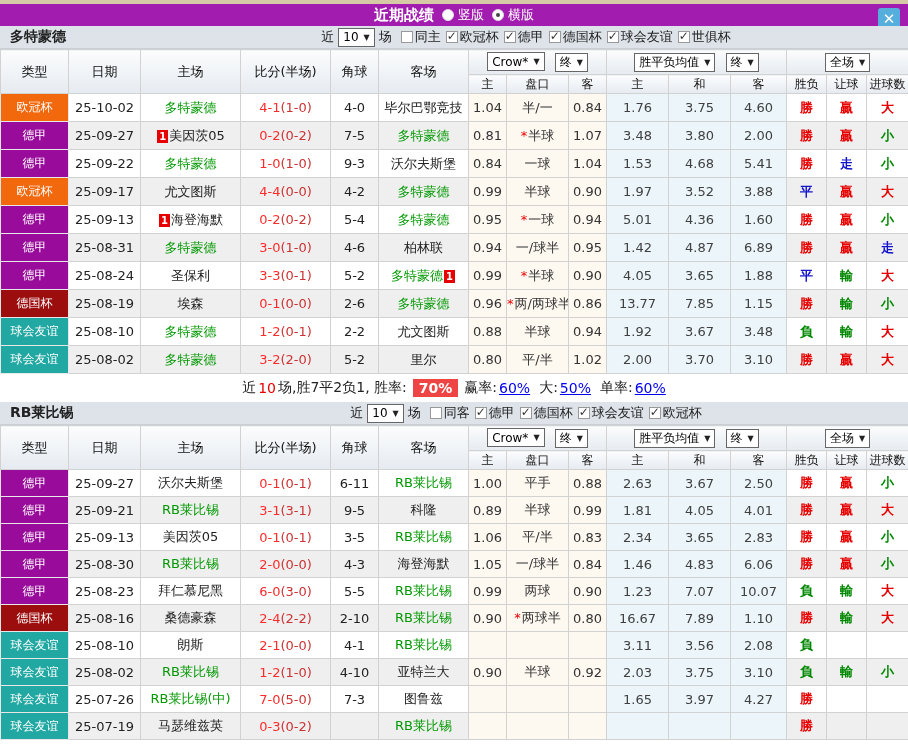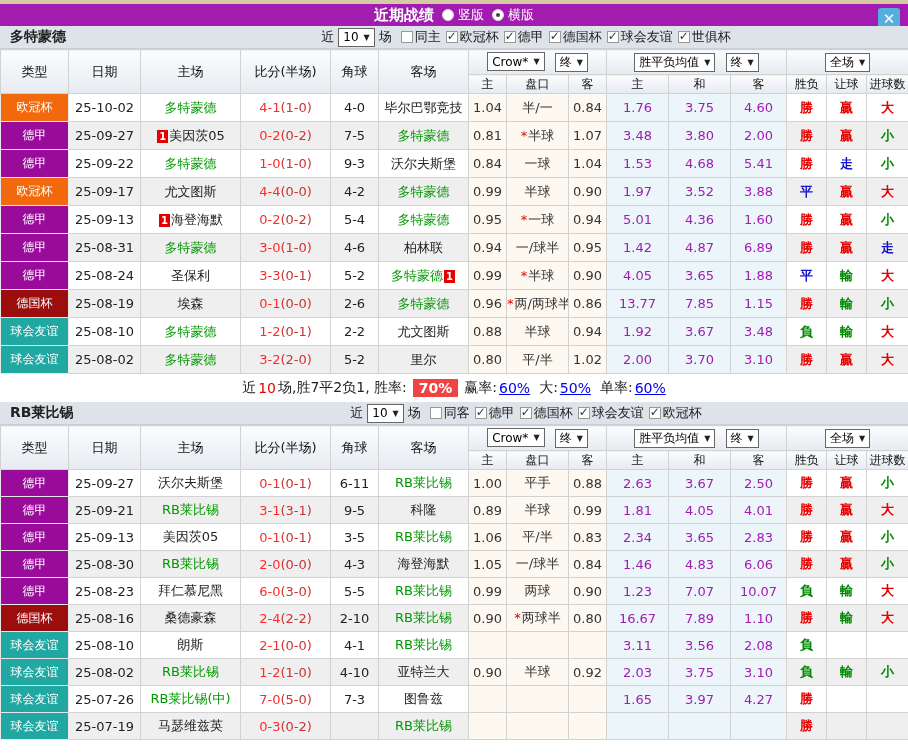--- a/index.html
+++ b/index.html
@@ -27,21 +27,21 @@
   tr.h1 th { height:25px; }
   tr.h2 th { height:19px; font-size:12px; }
   th.grp .select-box { margin:0 3px; }
   tbody td { font-size:13px; color:#222; }
   .s0 tbody tr { height:28px; }
   .s1 tbody tr { height:27px; }
   tbody tr.even td { background:#efefef; }
   tbody tr.odd td { background:#ffffff; }
   td.type { color:#fff; font-size:12px; border-color:#e8e8e8; }
   td.cream { background:#fdf8f0 !important; color:#333; }
-  td.blue { background:#ebf5fa !important; color:#a21caf;text-align:center; }
+  td.blue { background:#ebf5fa !important; color:#404040;text-align:center; }
   td.res { font-weight:bold; font-size:13px; }
   .green { color:#009900; }
   .score { color:#ff2a2a; }
   .half { color:#cc3333; }
   .star { color:#e60000; margin-right:1px; }
   .badge { display:inline-block; background:#e60000; color:#fff; font-size:10px; font-weight:bold; line-height:13px; width:11px; height:13px; vertical-align:middle; margin:0 1px; }
   .summary { height:28px; display:flex; align-items:center; justify-content:center; font-size:14px; color:#222; background:#fff; }
   .summary span { margin:0 1px; }
   .red-txt { color:#e60000; }
   .rate-badge { background:#ef4444; color:#fff; font-weight:bold; padding:1px 6px; margin:0 5px !important; }

